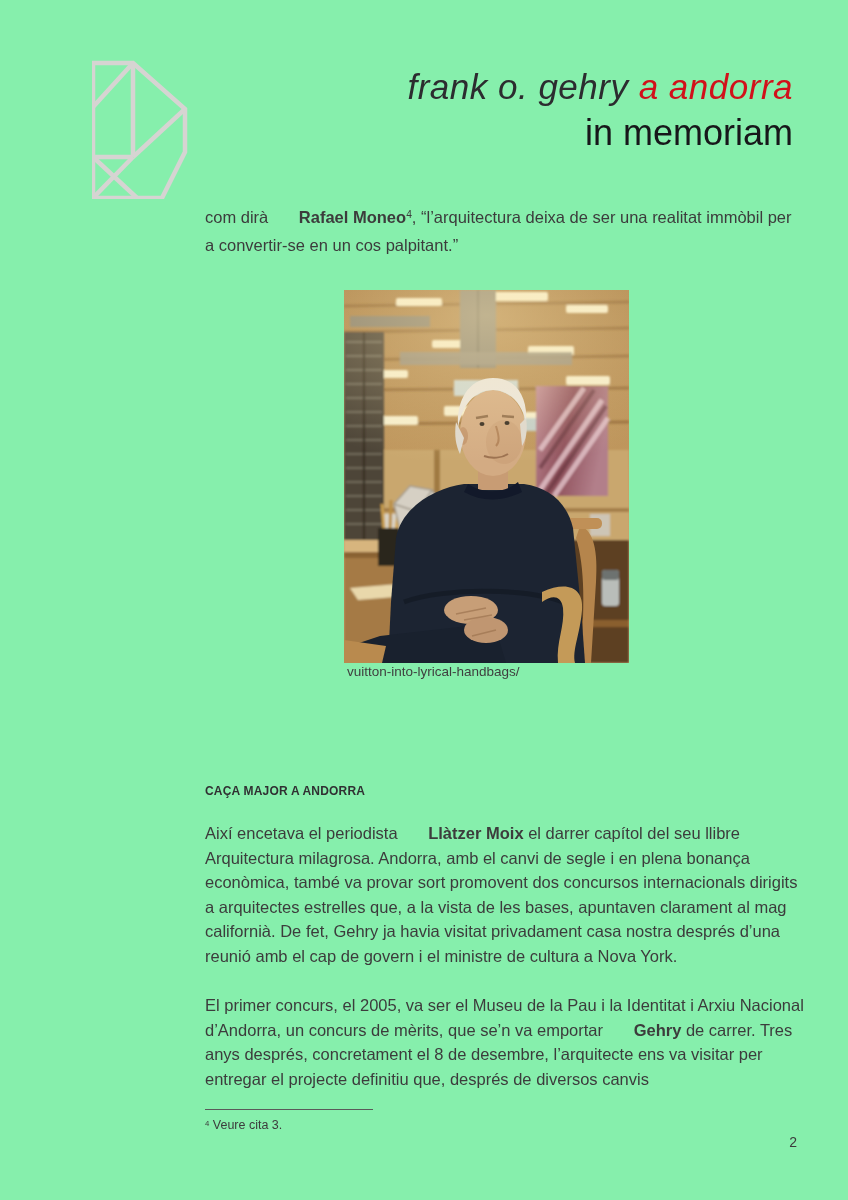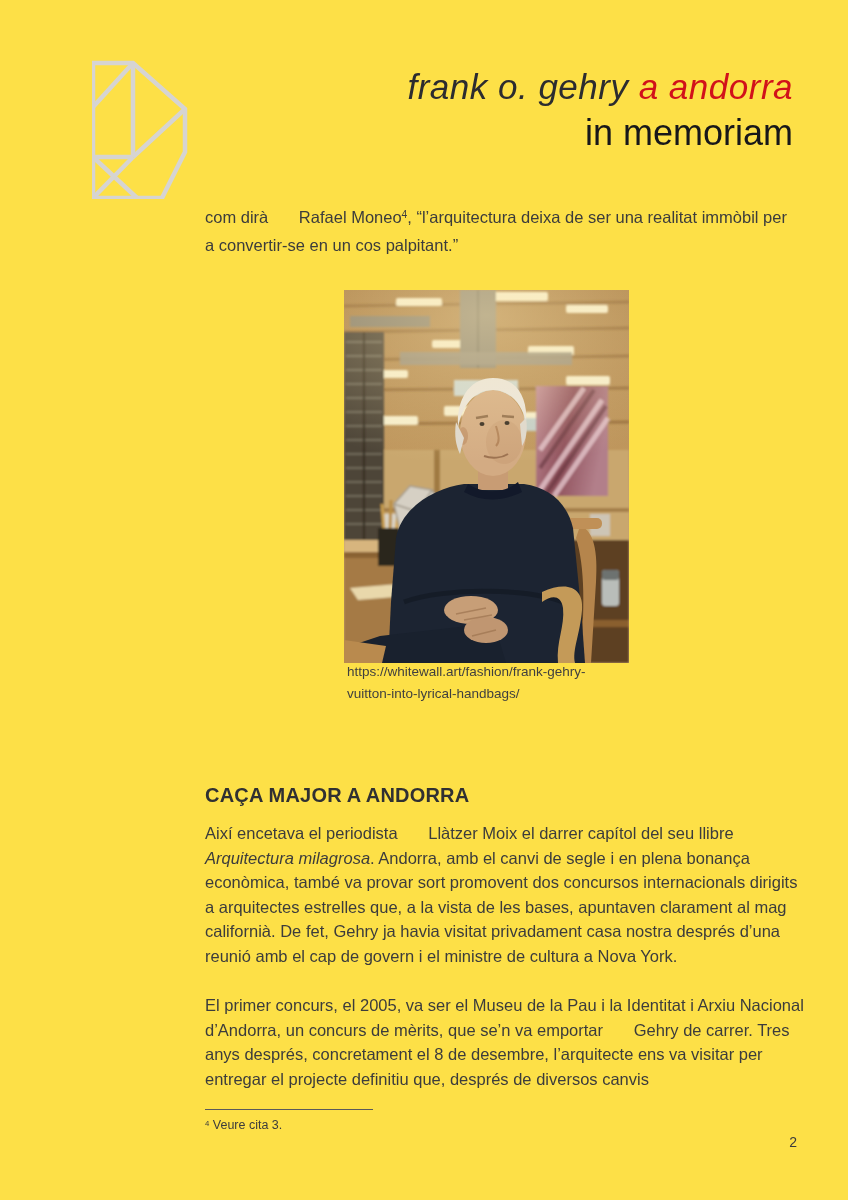--- a/index.html
+++ b/index.html
@@ -1,42 +1,42 @@
 <!DOCTYPE html>
 <html style="--accent-red: #d1111a; --text: #3c3c3c; --title: #2c2c2f; --logo-gray: #d6d4d2;"><head>
 <meta charset="utf-8">
 <style>
   html,body{margin:0;padding:0;background:#ffffff;}
   .page{
-    position:relative;width:848px;height:1200px;background:#fde047;overflow:hidden;
+    position:relative;width:848px;height:1200px;background:#86efac;overflow:hidden;
     font-family:"Liberation Sans",sans-serif;color:var(--text,#3c3c3c);
   }
   
   .logo{position:absolute;left:92px;top:59px;width:98px;height:140px;}
   
   .title-block{position:absolute;top:64px;right:55px;text-align:right;}
   .title-line1{
     font-size:35px;line-height:46px;font-style:italic;letter-spacing:0.5px;
     color:var(--title,#2c2c2f);white-space:nowrap;
   }
   .title-red{color:var(--accent-red,#d1111a);}
   .title-line2{
     font-size:36px;line-height:46px;font-weight:400;color:#17171a;white-space:nowrap;
   }
   
   .bodytext{font-size:16.5px;line-height:24.5px;color:var(--text,#3c3c3c);}
   .intro{position:absolute;left:205px;top:205px;width:592px;}
   .para1{position:absolute;left:205px;top:821px;width:596px;}
   .para2{position:absolute;left:205px;top:993px;width:600px;}
   .section-heading{
-    position:absolute;left:205px;top:784px;font-size:20px;font-weight:700;
+    position:absolute;left:205px;top:784px;font-size:12px;font-weight:700;
     color:#303032;letter-spacing:0.2px;
   }
-  .run-bold{font-weight:400;padding-left:26px;}
-  .run-italic{font-style:italic;}
+  .run-bold{font-weight:700;padding-left:26px;}
+  .run-italic{}
   .run-sup{font-size:62%;position:relative;top:-0.45em;}
   
   .photo{position:absolute;left:344px;top:290px;width:285px;height:373px;}
   .photo svg{display:block;}
   .caption{
     position:absolute;left:347px;top:661px;width:330px;
     font-size:13.5px;line-height:22.4px;color:#3f3f3f;
   }
   .caption div{white-space:nowrap;}
   
@@ -211,21 +211,20 @@
         <ellipse cx="163" cy="133" rx="2.5" ry="2" fill="#2f261d"></ellipse>
         <path d="M152,136 C155,146 156,152 152,156" stroke="#b08057" stroke-width="2" fill="none"></path>
         <path d="M140,166 C148,169 158,168 164,164" stroke="#9a6f4e" stroke-width="2" fill="none"></path>
       </g>
 
       <rect width="285" height="170" fill="url(#glow)"></rect>
     </svg>
   </div>
 
   <div class="caption">
-    <div>https://whitewall.art/fashion/frank-gehry-</div>
     <div>vuitton-into-lyrical-handbags/</div>
   </div>
 
   <div class="section-heading">CAÇA MAJOR A ANDORRA</div>
   <div class="bodytext para1"><span>Així encetava el periodista </span><span class="run-bold">Llàtzer Moix</span><span> el darrer capítol del seu llibre </span><span class="run-italic">Arquitectura milagrosa</span><span>. Andorra, amb el canvi de segle i en plena bonança econòmica, també va provar sort promovent dos concursos internacionals dirigits a arquitectes estrelles que, a la vista de les bases, apuntaven clarament al mag californià. De fet, Gehry ja havia visitat privadament casa nostra després d’una reunió amb el cap de govern i el ministre de cultura a Nova York.</span></div>
   <div class="bodytext para2"><span>El primer concurs, el 2005, va ser el Museu de la Pau i la Identitat i Arxiu Nacional d’Andorra, un concurs de mèrits, que se’n va emportar </span><span class="run-bold">Gehry</span><span> de carrer. Tres anys després, concretament el 8 de desembre, l’arquitecte ens va visitar per entregar el projecte definitiu que, després de diversos canvis</span></div>
 
   <div class="footnote-rule"></div>
   <div class="footnote"><span class="run-sup">4</span><span> Veure cita 3.</span></div>
 

